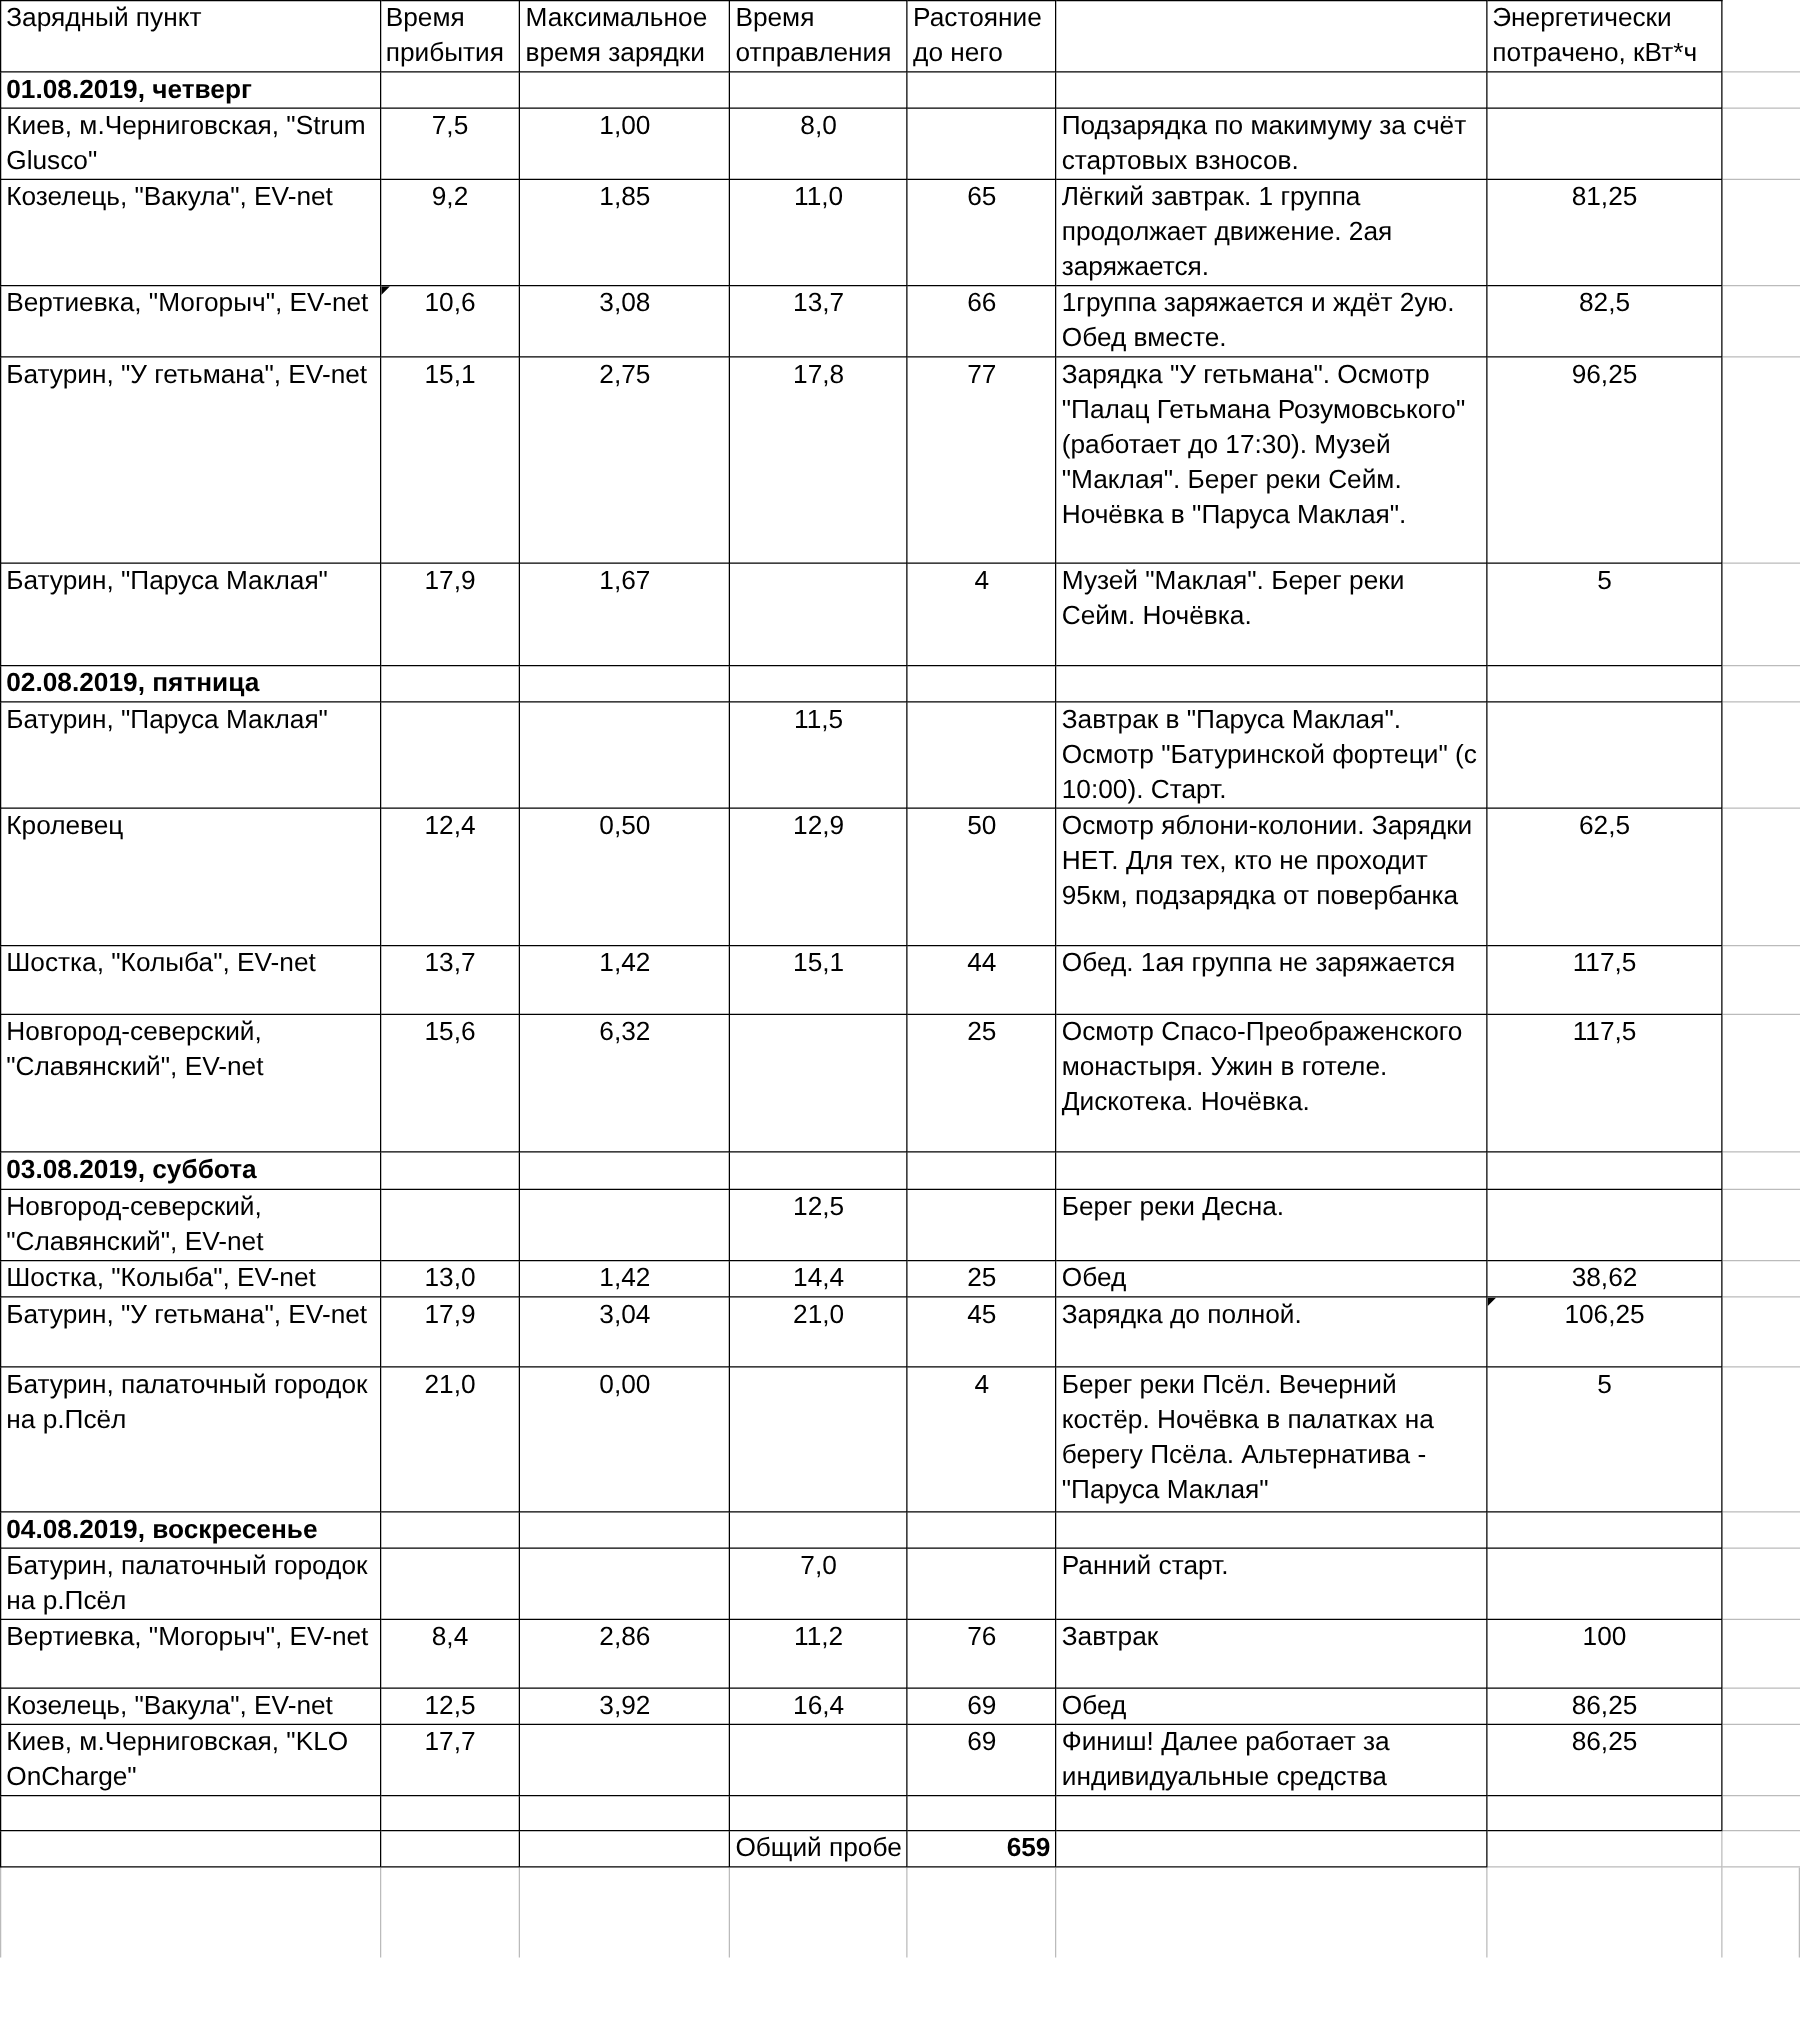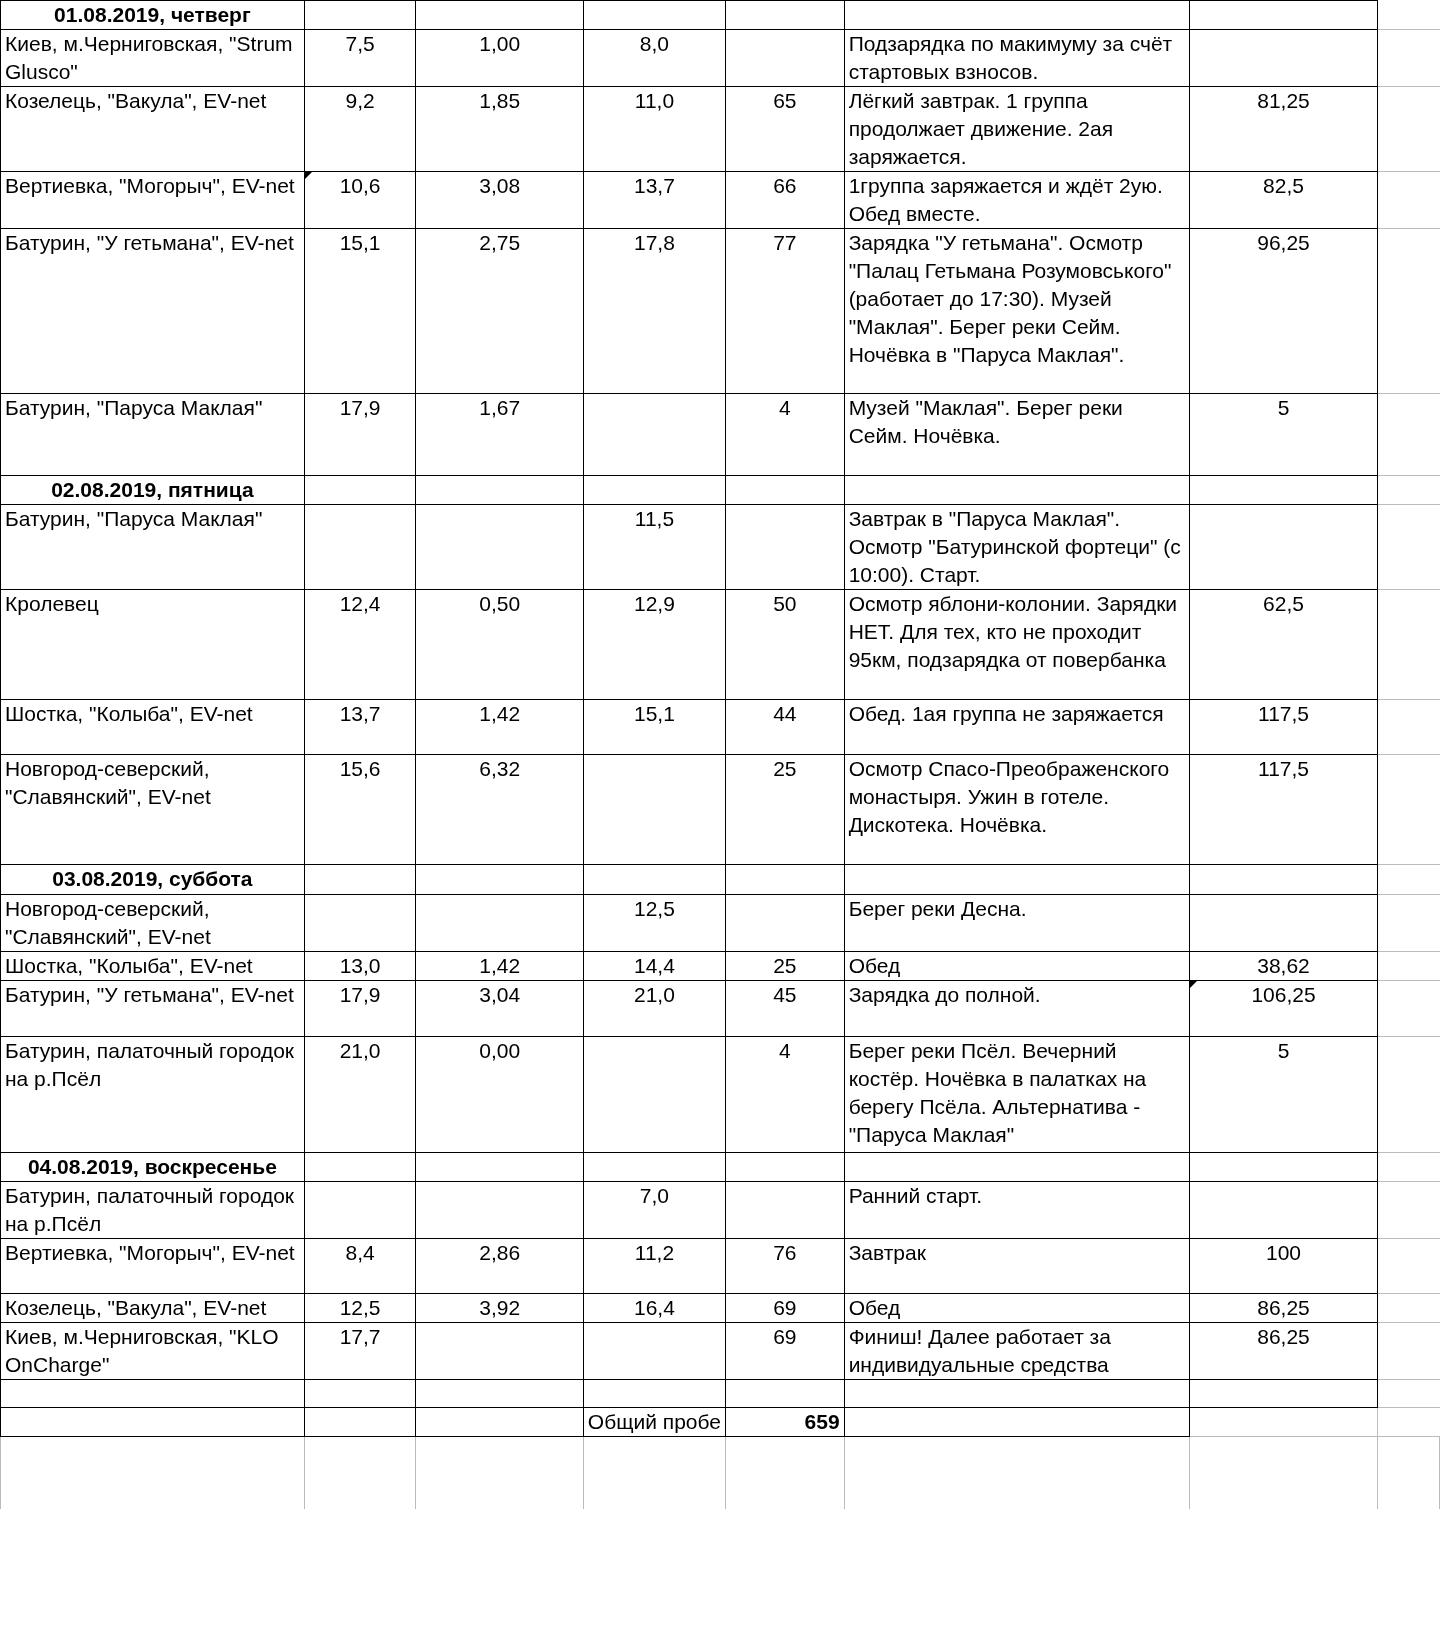--- a/index.html
+++ b/index.html
@@ -2,21 +2,21 @@
 <html><head>
 <meta charset="utf-8">
 <style>
   html, body { margin:0; padding:0; background:#ffffff; }
   body { width:1440px; height:1634px; overflow:hidden; position:relative;
          font-family:"Liberation Sans", sans-serif; color:#000; }
   .sheet { position:absolute; left:0; top:0; border-collapse:collapse; table-layout:fixed; }
   .sheet td { border:1.5px solid #000; padding:0 4px; vertical-align:top;
               font-size:21px; line-height:28px; overflow:hidden; white-space:normal; word-wrap:break-word; }
   .sheet td.num { text-align:center; }
-  .sheet td.bold { font-weight:bold;text-align:center; }
+  .sheet td.bold { font-weight:bold; }
   .sheet td.right { text-align:right; }
   .sheet td.nowrap { white-space:nowrap; overflow:hidden; }
   .sheet td.thin { border-color:#bbb; }
   .sheet td.comment-mark { position:relative; }
   .sheet td.comment-mark::before { content:""; position:absolute; left:0; top:0;
        border-top:7px solid #000; border-right:7px solid transparent; }
   .extra { border-left:1.5px solid #000 !important; border-top:none !important;
            border-bottom:1px solid #bbb !important; border-right:none !important; }
 </style>
 </head>
@@ -27,20 +27,30 @@
     <col style="width:304px">
       <col style="width:112px">
       <col style="width:168px">
       <col style="width:140px">
     <col style="width:119px">
       <col style="width:346px">
       <col style="width:189px">
       <col style="width:62px">
   </colgroup>
   <tbody id="tbody">
+    <tr style="height:57px">
+      <td>Зарядный пункт</td>
+      <td>Время прибытия</td>
+      <td>Максимальное время зарядки</td>
+      <td>Время отправления</td>
+      <td>Растояние до него</td>
+      <td></td>
+      <td>Энергетически потрачено, кВт*ч</td>
+      <td class="extra"></td>
+    </tr>
   <tr style="height: 29px;">
         <td class="bold nowrap">01.08.2019, четверг</td>
         <td></td>
         <td></td>
         <td></td>
         <td></td>
         <td></td>
         <td></td>
         <td class="extra"></td>
       </tr>

